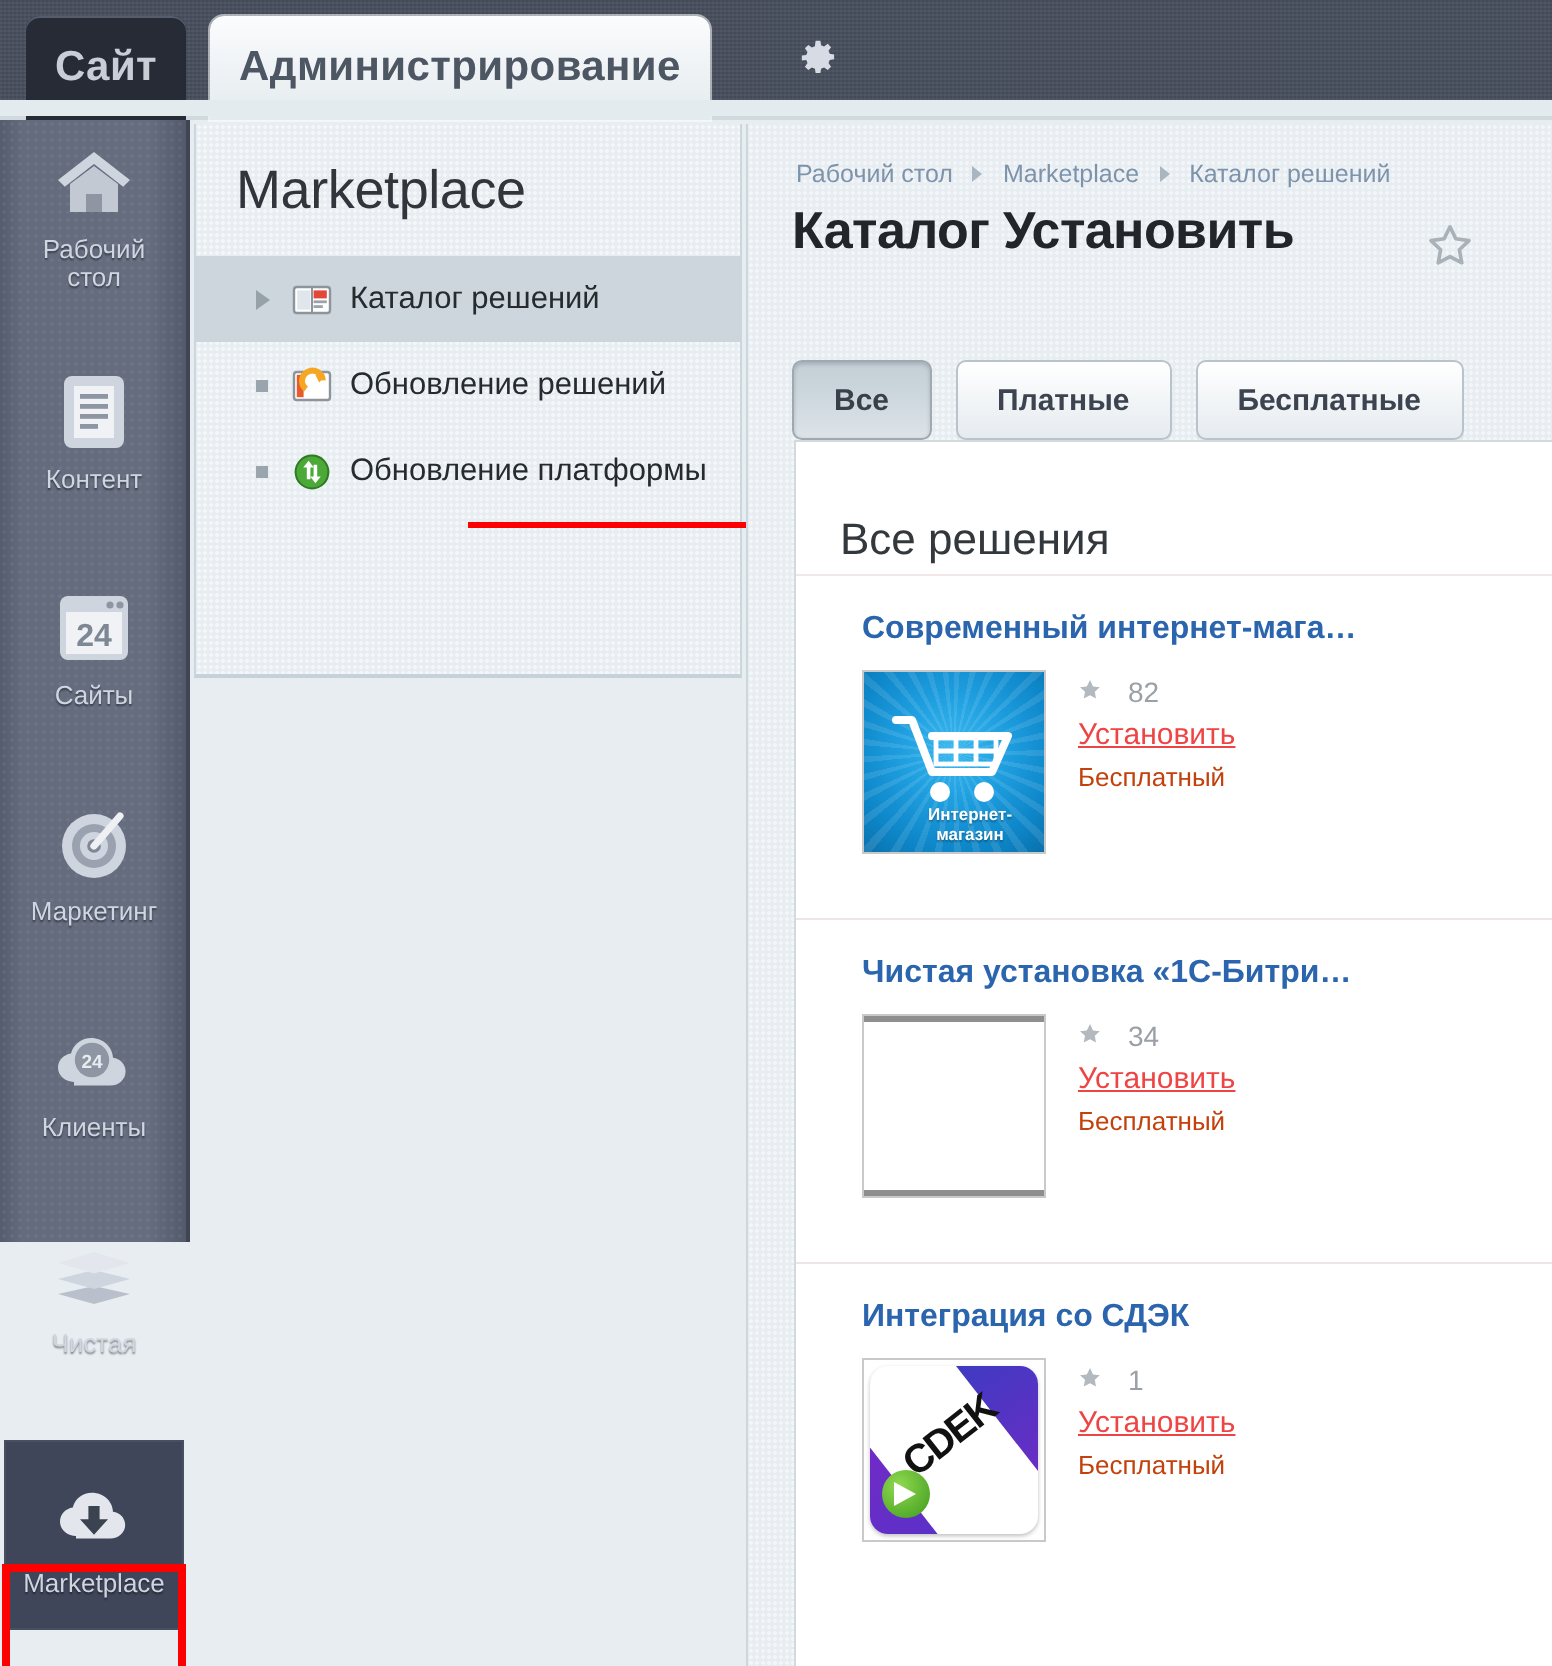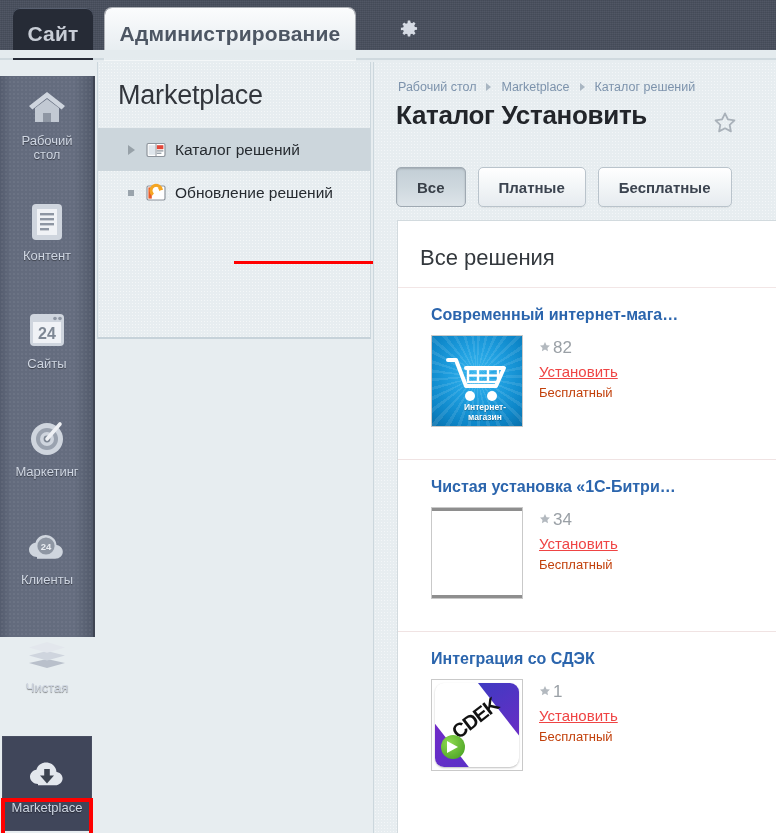--- a/index.html
+++ b/index.html
@@ -45,21 +45,21 @@
     box-shadow: 0 0 0 1px rgba(255,255,255,.55);
   }
   #gear-btn {
     position: absolute; left: 392px; top: 12px; width: 34px; height: 34px;
     display: flex; align-items: center; justify-content: center;
     cursor: pointer;
   }
 
   
   #rail {
-    position: absolute; left: 0; top: 76px; width: 95px; height: 561px;
+    position: absolute; left: 0; top: 60px; width: 95px; height: 561px;
     background: #5e6678;
     background-image:
       radial-gradient(rgba(255,255,255,.05) 1px, transparent 1px),
       linear-gradient(90deg, #545c6e 0%, #636b7d 12%, #656d7f 80%, #525a6b 100%);
     background-size: 4px 4px, 100% 100%;
     border-right: 2px solid #3f4553;
   }
   .rail-item {
     position: absolute; left: 2px; width: 90px; height: 95px;
     display: flex; flex-direction: column; align-items: center; justify-content: center;
@@ -145,56 +145,56 @@
     position: absolute; left: 22px; top: 105px;
     display: flex; gap: 12px;
   }
   .ftab {
     height: 40px; padding: 0 20px; border-radius: 5px;
     display: flex; align-items: center; justify-content: center;
     font-size: 15px; font-weight: bold; color: #3c4450;
     border: 1px solid #b9c3cb;
     background: linear-gradient(180deg,#ffffff 0%,#f2f5f7 50%,#e6ebef 100%);
     box-shadow: 0 1px 1px rgba(0,0,0,.06);
-    cursor: pointer; white-space: nowrap;
+    cursor: pointer; white-space: nowrap; margin-top: 13px;
   }
   .ftab.active {
     background: linear-gradient(180deg,#c3ced6 0%,#ced8de 50%,#dde4e9 100%);
     border-color: #9fa9b2;
     box-shadow: inset 0 1px 2px rgba(0,0,0,.18);
     color: #394049;
   }
   #content-card {
     position: absolute; left: 23px; top: 158px; width: 380px; height: 613px;
     background: #ffffff;
     border: 1px solid #d2dade; border-right: none; border-bottom: none;
   }
   #content-heading {
-    position: absolute; left: 22px; top: 24px;
+    position: absolute; left: 22px; top: 36px;
     font-size: 22px; color: #33383d;
   }
   #sol-list { position: absolute; left: 0; top: 66px; width: 380px; }
   .sol-row {
     position: relative; height: 172px;
     border-top: 1px solid #f0e3e3;
     padding: 18px 0 0 33px;
   }
   .sol-row:first-child { border-top: 1px solid #f2e6e6; }
   .sol-name {
     font-size: 16px; font-weight: bold; color: #2b65ad;
     cursor: pointer; white-space: nowrap;
   }
   .sol-body { display: flex; margin-top: 11px; }
   .sol-thumb {
     width: 92px; height: 92px; flex: 0 0 92px;
     border: 1px solid #c9c9c9; background: #fff; overflow: hidden;
     position: relative;
   }
   .sol-meta { margin-left: 16px; padding-top: 3px; }
-  .sol-rating { font-size: 17px; color: #9aa0a6; display: flex; align-items: flex-start; gap: 2px; }
+  .sol-rating { font-size: 14px; color: #9aa0a6; display: flex; align-items: flex-start; gap: 13px; }
   .sol-install {
     display: inline-block; margin-top: 5px;
     font-size: 15px; color: #ef4444; text-decoration: underline; cursor: pointer;
   }
   .sol-price { margin-top: 4px; font-size: 13px; color: #c2410c; }
 
   
   .thumb-shop {
     position:absolute; inset:0;
     background: radial-gradient(circle at 50% 42%, #3bb8ef 0%, #1f9fe0 38%, #0d86c8 75%, #0a71ac 100%);
@@ -376,20 +376,33 @@
           <rect x="1" y="3" width="18" height="14" rx="1.4" fill="#fff" stroke="#8d949c" stroke-width="1.2"></rect>
           <rect x="2.4" y="4.4" width="3.4" height="11.2" fill="#e85a2a"></rect>
           <path d="M15.4 7.2A5.2 5.2 0 107 11.6" fill="none" stroke="#f5a623" stroke-width="3"></path>
           <path d="M11.6 4.2l4.6 1.1-2.6 3z" fill="#f5a623"></path>
         </svg>
       </span>
       <span class="mi-lbl">Обновление решений</span>
     </div>
 
 
+    <div class="menu-item">
+      <span class="mi-marker">
+          <span class="mi-dot"></span>
+        </span>
+      <span class="mi-ico">
+        <svg width="20" height="20" viewBox="0 0 20 20">
+          <circle cx="10" cy="10" r="8.2" fill="#4aa937" stroke="#2f7a22" stroke-width="1"></circle>
+          <path d="M7.4 13.6V7.8H5.6L8.3 4.4l2.6 3.4H9.2v5.8z" fill="#fff"></path>
+          <path d="M12.6 6.4v5.8h1.8l-2.7 3.4-2.6-3.4h1.7V6.4z" fill="#fff"></path>
+        </svg>
+      </span>
+      <span class="mi-lbl">Обновление платформы</span>
+    </div>
 
   </div>
   <div id="menu-underline"></div>
 </div>
 
 <div id="main">
 
   <div id="breadcrumb">
     <span class="crumb">Рабочий стол</span>
     <span class="sep"></span>

